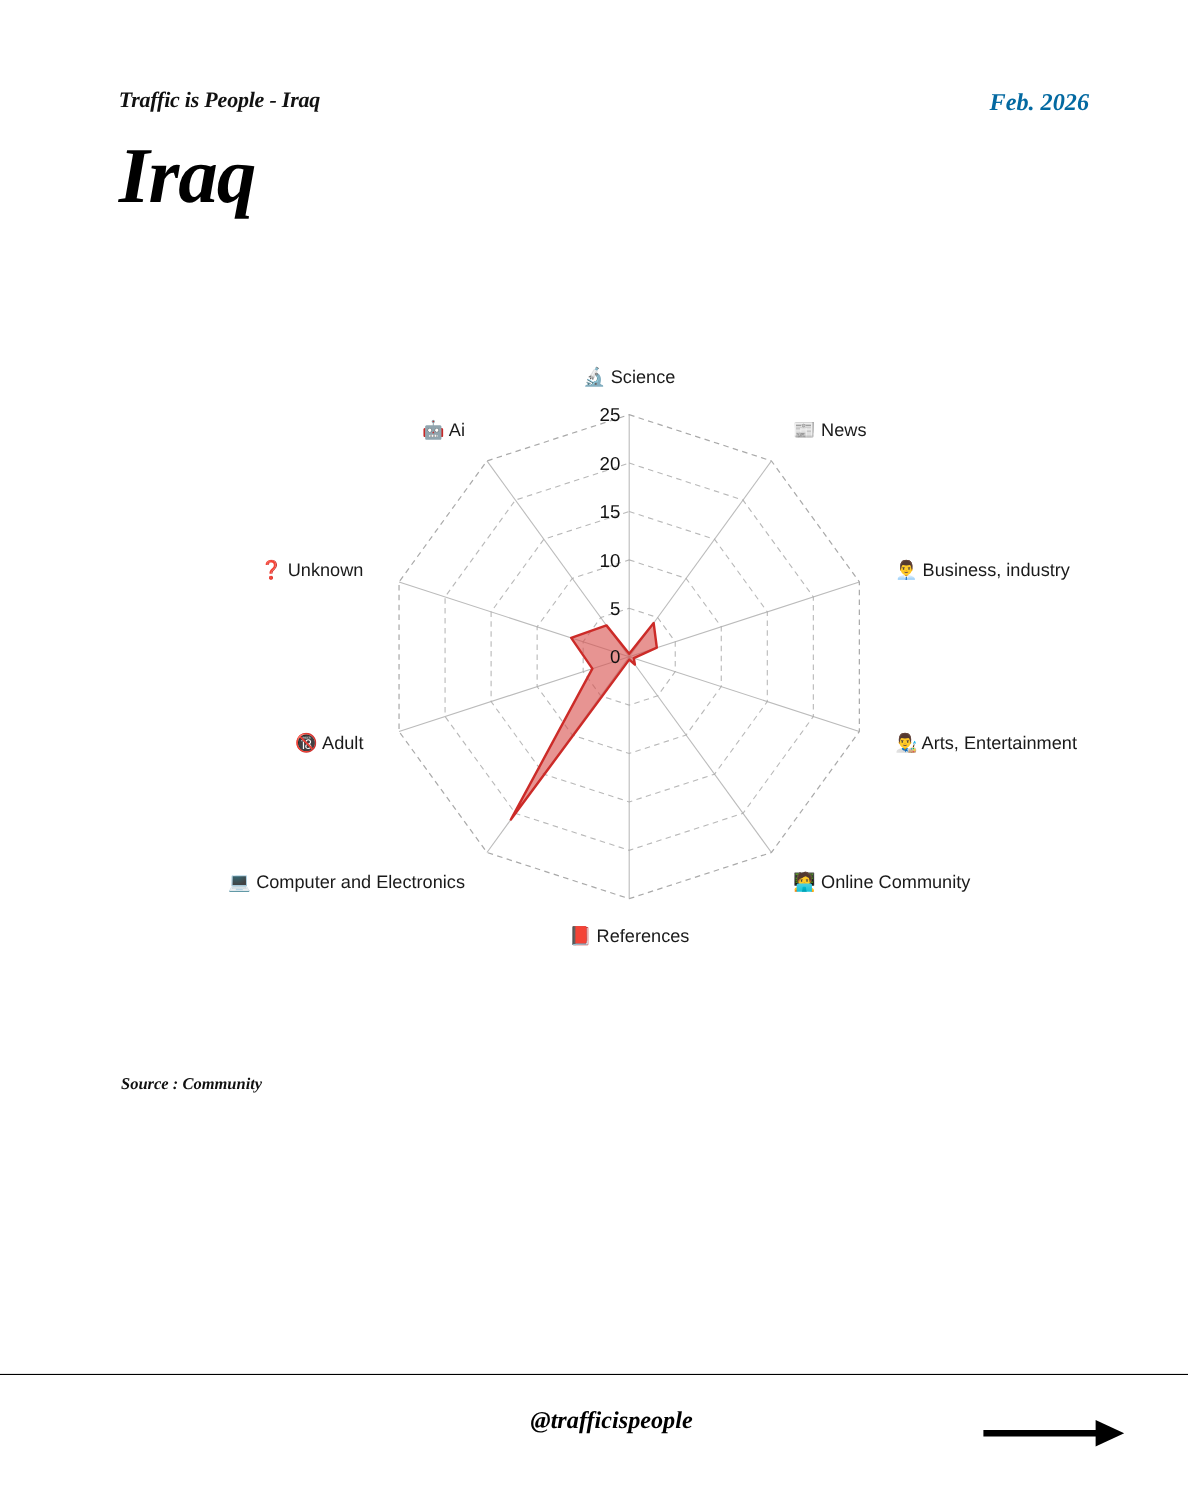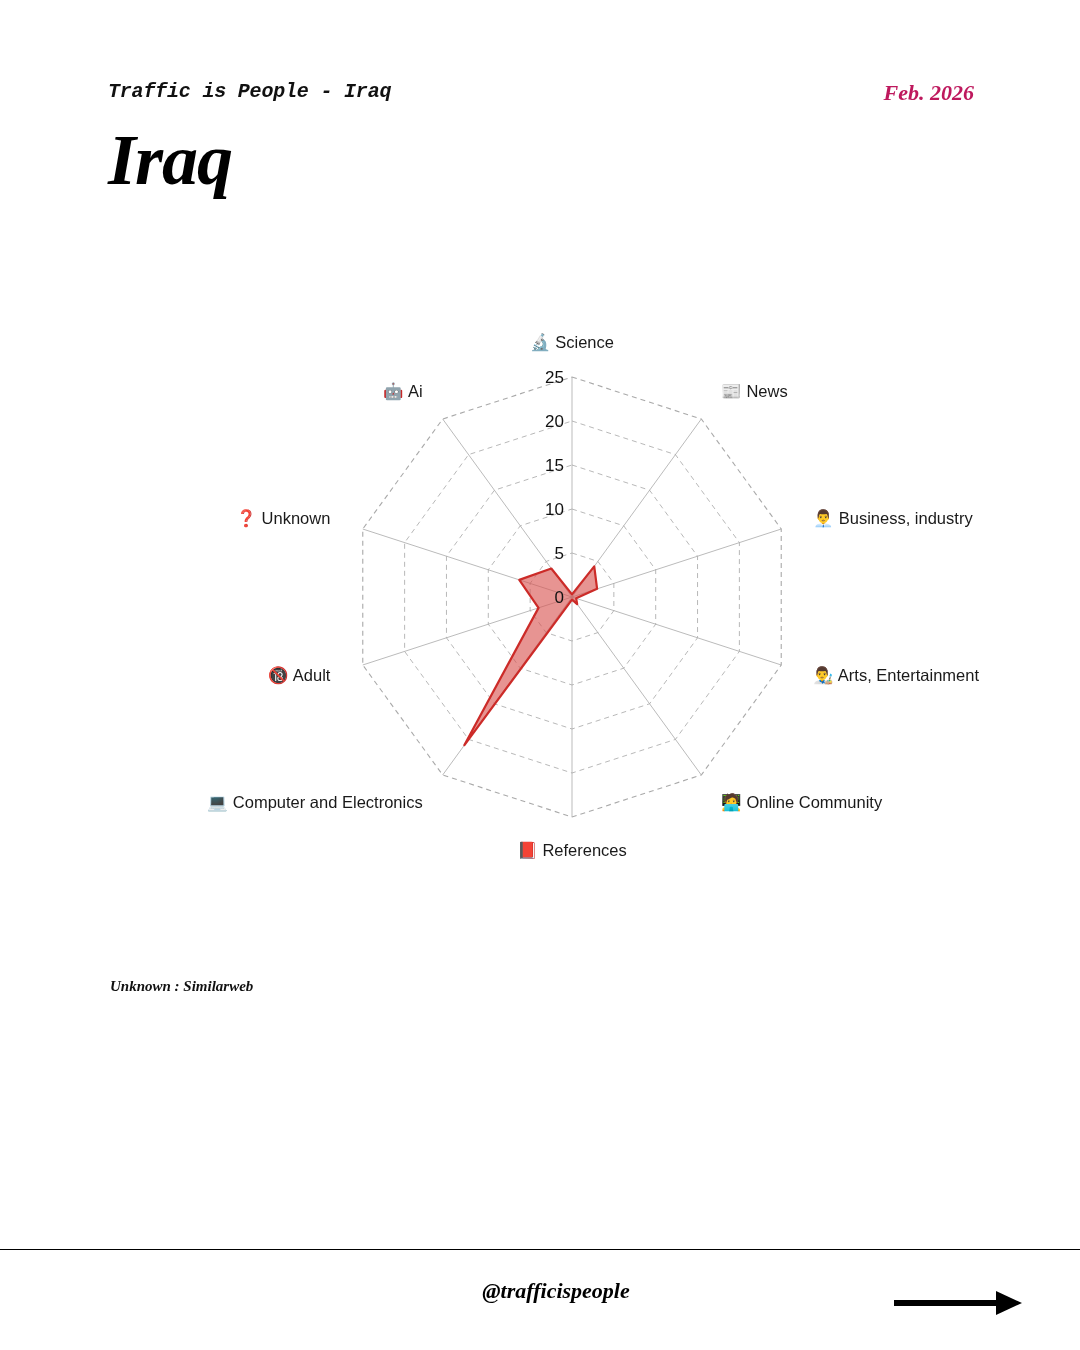--- a/index.html
+++ b/index.html
@@ -5,30 +5,30 @@
   html, body { margin:0; padding:0; }
   body {
     width:1080px; height:1350px;
     background:#ffffff;
     font-family:"Liberation Sans", sans-serif;
     position:relative;
     overflow:hidden;
   }
   .kicker {
     position:absolute; left:108px; top:80px;
-    font-family:Liberation Mono, monospace;
+    font-family:Liberation Serif, serif;
     font-style:italic; font-weight:700;
     font-size:20px; color:#111;
     letter-spacing:-0.2px;
   }
   .date {
-    position:absolute; right:106px; top:80px;
+    position:absolute; right:90px; top:80px;
     font-family:"Liberation Serif", serif;
     font-style:italic; font-weight:700;
-    font-size:22px; color:#be185d;text-align:right;
+    font-size:22px; color:#0369a1;text-align:right;
   }
   .bigtitle {
     position:absolute; left:108px; top:124px;
     font-family:"Liberation Serif", serif;
     font-style:italic; font-weight:700;
     font-size:72px; line-height:1.0; color:#000;
     letter-spacing:-1px;
   }
   .chart-wrap {
     position:absolute; left:0; top:300px;
@@ -123,20 +123,20 @@
       </g>
       <g>
         <text x="330.4" y="223.5" text-anchor="end" class="axis-label"><tspan>❓ </tspan><tspan>Unknown</tspan></text>
       </g>
       <g>
         <text x="422.7" y="96.5" text-anchor="end" class="axis-label"><tspan>🤖 </tspan><tspan>Ai</tspan></text>
       </g>
     </svg>
 </div>
 
-<div class="source">Unknown : Similarweb</div>
+<div class="source">Source : Community</div>
 
 <div class="footer-rule"></div>
 <div class="handle">@trafficispeople</div>
 <svg class="arrow" viewBox="0 0 130 34">
   <line x1="2" y1="17" x2="108" y2="17" stroke="#000" stroke-width="6"></line>
   <polygon points="104,5 130,17 104,29" fill="#000"></polygon>
 </svg>
 
 </body></html>

